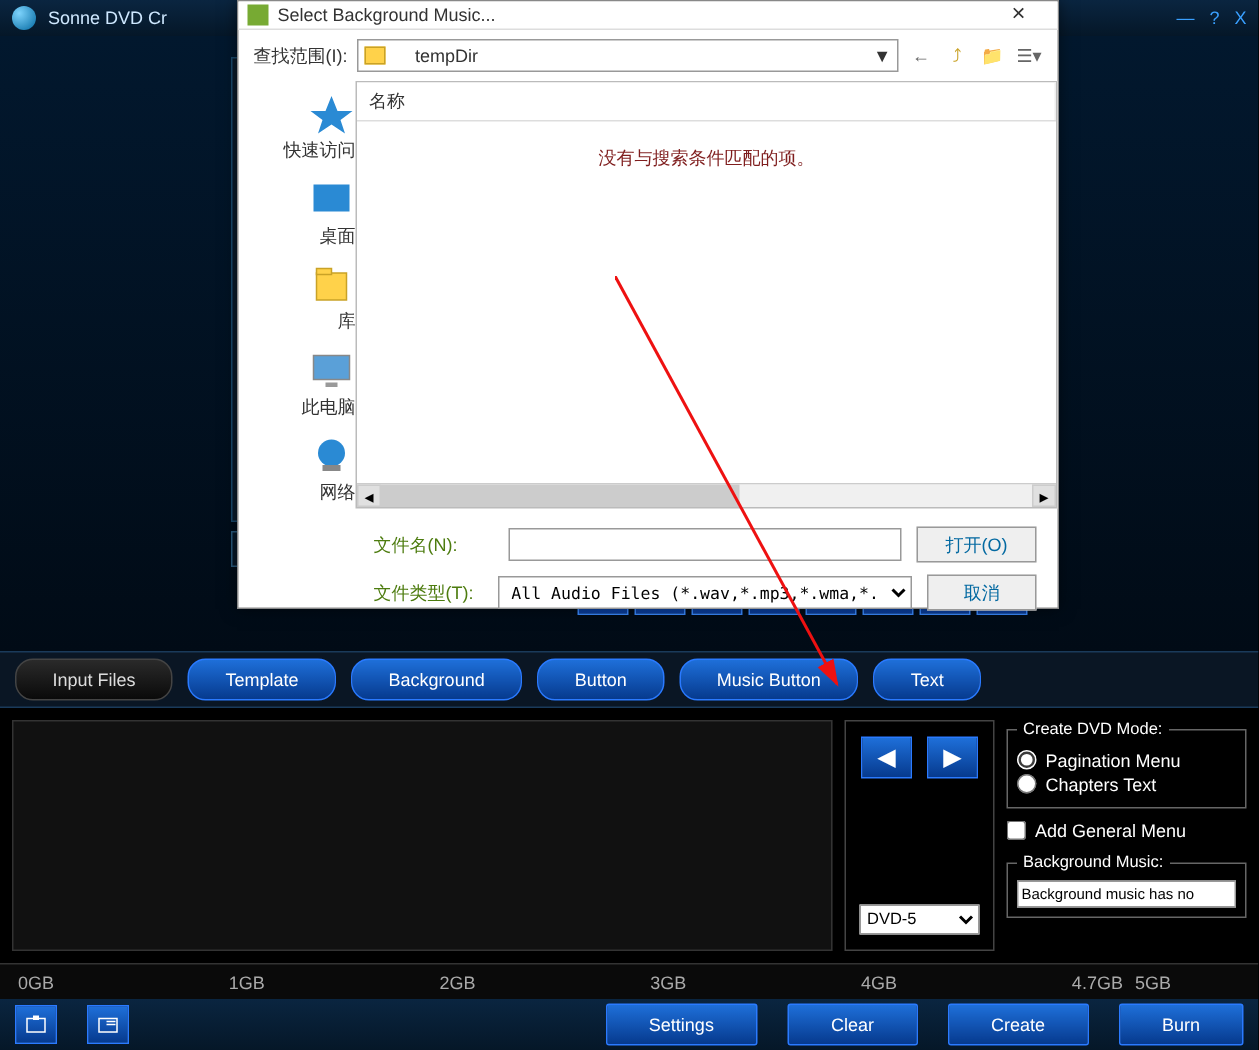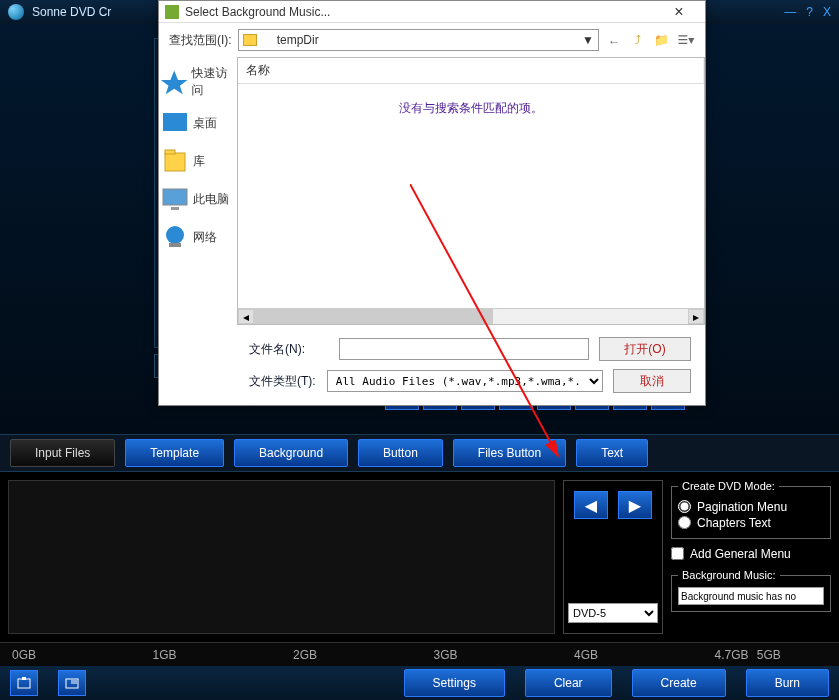--- a/index.html
+++ b/index.html
@@ -9,28 +9,28 @@
 .titlebar .logo{width:16px;height:16px;border-radius:50%;background:radial-gradient(circle at 30% 30%,#7dd3fc,#0369a1);margin-right:8px}
 .titlebar .title{flex:1}
 .winctrl{display:flex;gap:10px}
 .winctrl span{color:#3aa0ff;cursor:pointer}
 .main{flex:1;background:linear-gradient(#02182e,#010b16);padding:14px;display:flex;flex-direction:column}
 .preview{flex:1;border:1px solid #1a4a6e;background:#0a1a2a;margin:0 140px 6px 140px}
 .hint{color:#9cc;font-size:11px;padding:4px 8px;border:1px solid #2a5a7e;margin:0 140px;background:#081828;height:24px}
 .toolbar{display:flex;gap:4px;justify-content:flex-end;margin:6px 140px 10px 0}
 .tbtn{width:34px;height:26px;background:linear-gradient(#1e6fd9,#0a3d9e);border:1px solid #3a8aff;display:flex;align-items:center;justify-content:center;color:#fff;font-weight:bold;cursor:pointer;font-size:14px}
 .tabs{display:flex;gap:10px;padding:4px 10px;background:#0a1624;border-top:1px solid #1a3a5a;border-bottom:1px solid #1a3a5a}
-.tab{padding:6px 24px;background:linear-gradient(#1e6fd9,#063a8e);border:1px solid #2a7aff;color:#fff;cursor:pointer;border-radius:2px}
+.tab{padding:6px 24px;background:linear-gradient(#1e6fd9,#063a8e);border:1px solid #2a7aff;color:#fff;cursor:pointer;border-radius:12px}
 .tab.plain{background:linear-gradient(#2a2a2a,#0a0a0a);border:1px solid #444;color:#ddd}
 .bottom{display:flex;gap:8px;padding:8px;height:170px}
 .canvas{flex:1;border:1px solid #333;background:#111}
 .navpanel{width:100px;border:1px solid #444;display:flex;flex-direction:column;align-items:center;justify-content:space-between;padding:10px 6px;gap:10px}
 .arrows{display:flex;gap:10px}
 .arrowbtn{width:34px;height:28px;background:linear-gradient(#1e6fd9,#063a8e);border:1px solid #2a7aff;color:#fff;display:flex;align-items:center;justify-content:center;cursor:pointer;font-size:16px}
-.select{width:90px;height:20px;background:#fff;border:1px solid #999;font-size:11px}
+.select{width:80px;height:20px;background:#fff;border:1px solid #999;font-size:11px}
 .rpanel{width:160px;display:flex;flex-direction:column;gap:6px}
 .group{border:1px solid #666;padding:6px;color:#fff}
 .group legend{color:#fff;font-size:11px;padding:0 4px}
 .radio,.check{display:flex;align-items:flex-start;gap:6px;margin:2px 0;color:#fff;font-size:11px}
 .radio input,.check input{accent-color:#fff}
 .bginput{width:100%;height:18px;font-size:10px;border:1px solid #999;padding:0 2px}
 .ruler{height:24px;background:#0a0a0a;display:flex;align-items:center;color:#aaa;font-size:10px;padding:0 12px;justify-content:space-between;border-top:1px solid #333}
 .ruler .tick{flex:1;text-align:left}
 .footer{height:34px;background:linear-gradient(#0a2540,#051728);display:flex;align-items:center;padding:0 10px;gap:20px}
 .fbtn{padding:6px 28px;background:linear-gradient(#1e6fd9,#063a8e);border:1px solid #2a7aff;color:#fff;cursor:pointer;border-radius:2px}
@@ -42,35 +42,35 @@
 .dlgtitle{height:22px;background:#fff;display:flex;align-items:center;padding:0 6px;color:#333;border-bottom:1px solid #ddd}
 .dlgtitle .ic{width:14px;height:14px;background:#7a3;margin-right:6px}
 .dlgtitle .x{margin-left:auto;width:40px;text-align:center;cursor:pointer;color:#333;font-size:16px}
 .dlgtop{display:flex;align-items:center;padding:6px 10px;gap:6px;color:#333}
 .dirsel{flex:1;height:22px;border:1px solid #999;display:flex;align-items:center;padding:0 4px;gap:20px;background:#fff}
 .dirsel .fold{width:14px;height:12px;background:#ffd24a;border:1px solid #c9a227}
 .dlgnavic{display:flex;gap:6px;color:#666}
 .dlgnavic span{cursor:pointer;width:18px;height:18px;display:flex;align-items:center;justify-content:center}
 .dlgbody{flex:1;display:flex}
 .places{width:78px;display:flex;flex-direction:column;align-items:center;gap:10px;padding:8px 0}
-.place{display:flex;flex-direction:row;align-items:center;gap:2px;color:#333;cursor:pointer;width:100%}
+.place{display:flex;flex-direction:column;align-items:flex-end;gap:2px;color:#333;cursor:pointer;width:100%}
 .place .pic{width:32px;height:28px}
 .filelist{flex:1;border:1px solid #bbb;margin:0 0 6px 0;display:flex;flex-direction:column;background:#fff}
 .listhead{display:flex;border-bottom:1px solid #ddd;background:#fff;color:#333}
 .listhead div{padding:4px 8px;border-right:1px solid #eee}
-.empty{flex:1;display:flex;justify-content:center;padding-top:16px;color:#4c1d95}
+.empty{flex:1;display:flex;justify-content:center;padding-top:16px;color:#7f1d1d}
 .hscroll{height:16px;background:#f0f0f0;border-top:1px solid #ccc;display:flex}
 .hscroll .left,.hscroll .right{width:16px;background:#e0e0e0;border:1px solid #ccc;text-align:center;line-height:14px;cursor:pointer}
 .hscroll .track{flex:1;background:#f0f0f0;position:relative}
 .hscroll .thumb{position:absolute;left:0;top:0;width:55%;height:100%;background:#ccc}
 .dlgfields{padding:6px 14px 12px 90px;display:flex;flex-direction:column;gap:8px}
 .dlgrow{display:flex;align-items:center;gap:10px}
-.dlgrow label{width:80px;color:#0f172a}
+.dlgrow label{width:80px;color:#4d7c0f}
 .combo{flex:1;height:22px;border:1px solid #999;background:#fff;padding:0 4px;font-family:monospace;font-size:11px}
-.dlgrow button{width:92px;height:24px;border:1px solid #999;background:#efefef;cursor:pointer;color:#b91c1c}
+.dlgrow button{width:80px;height:24px;border:1px solid #999;background:#efefef;cursor:pointer;color:#0369a1}
 
 .arrow-annot{position:absolute;left:410px;top:184px;pointer-events:none}
 </style>
 </head>
 <body>
 
 <div class="app">
   <div class="titlebar">
     <div class="logo"></div>
     <div class="title">Sonne DVD Cr</div>
@@ -94,21 +94,21 @@
       <div class="tbtn">▣</div>
       <div class="tbtn">◻</div>
     </div>
   </div>
 
   <div class="tabs">
     <div class="tab plain">Input Files</div>
     <div class="tab">Template</div>
     <div class="tab">Background</div>
     <div class="tab">Button</div>
-    <div class="tab">Files Button</div>
+    <div class="tab">Music Button</div>
     <div class="tab">Text</div>
   </div>
 
   <div class="bottom">
     <div class="canvas"></div>
     <div class="navpanel">
       <div class="arrows">
         <div class="arrowbtn">◀</div>
         <div class="arrowbtn">▶</div>
       </div>

